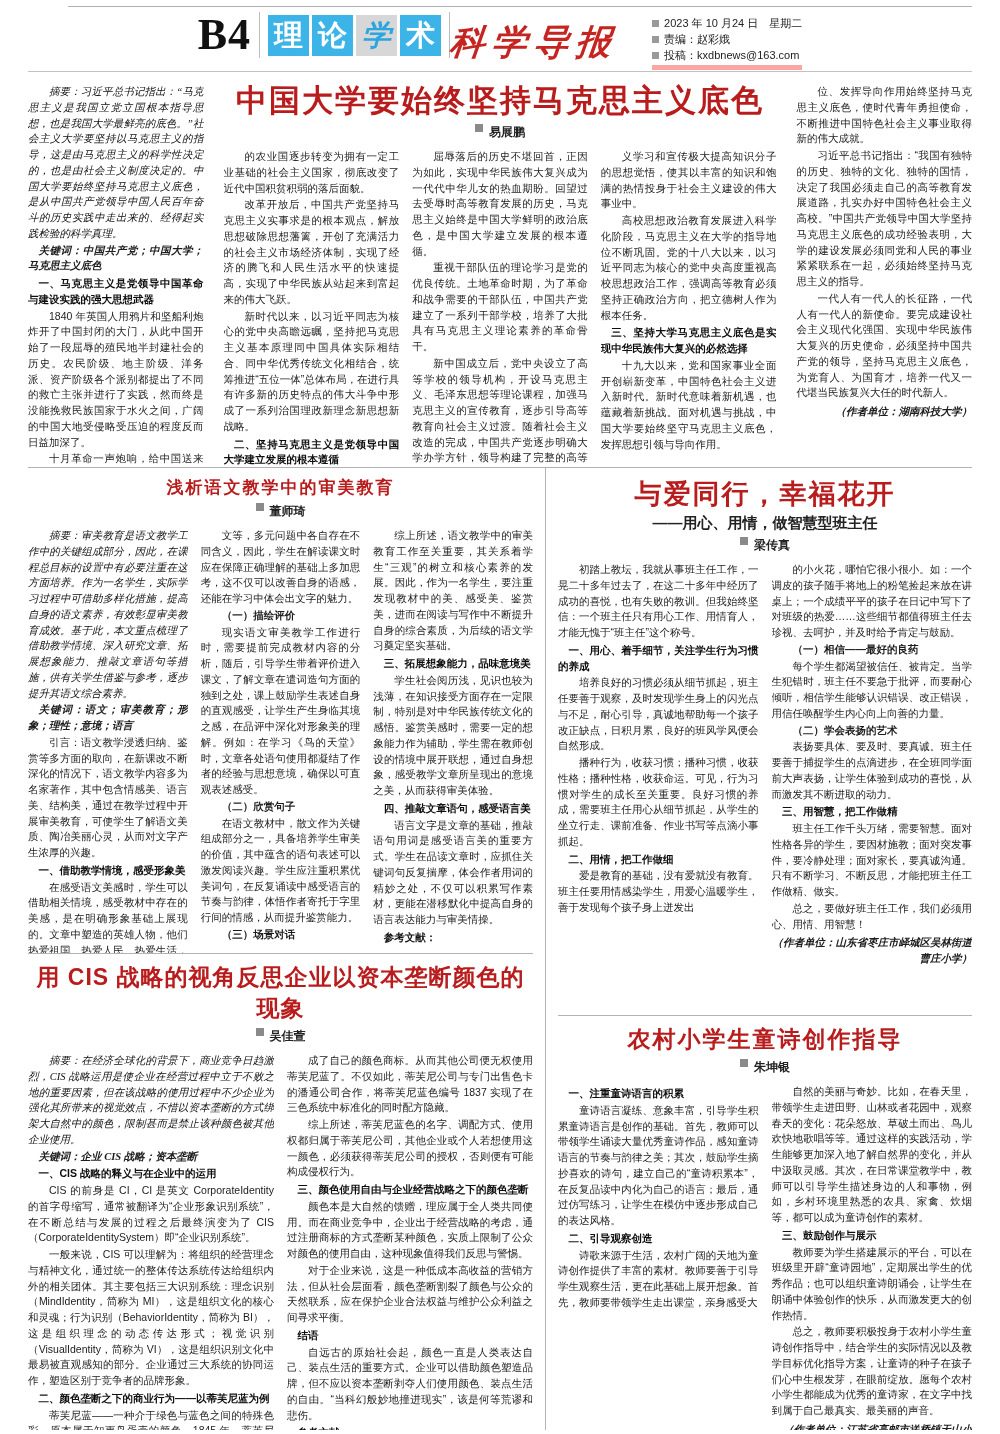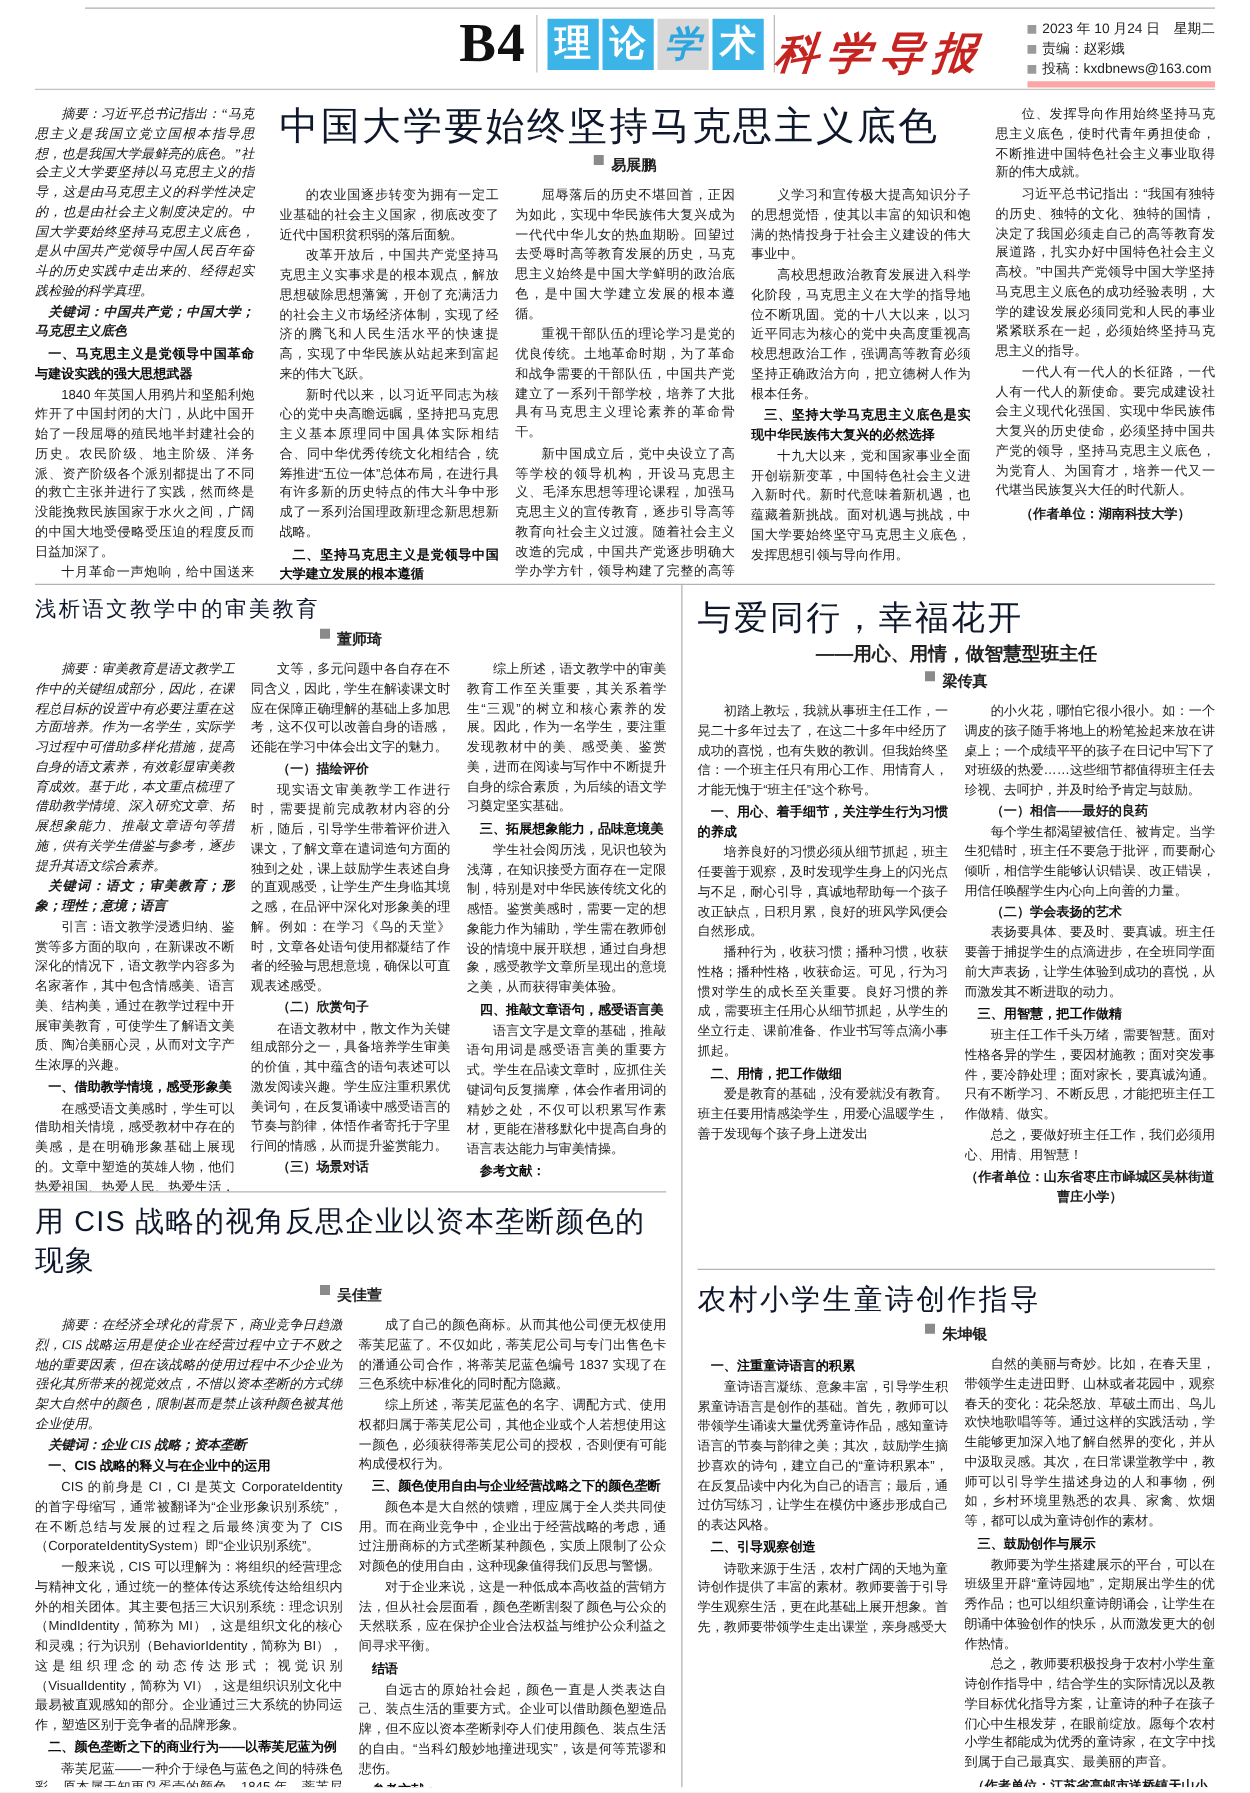--- a/index.html
+++ b/index.html
@@ -3,48 +3,48 @@
 <meta charset="utf-8">
 <style>
   html,body{margin:0;padding:0;background:#e8e8e8;}
   .page{
     width:1000px;height:1434px;margin:0 auto;background:#ffffff;
     box-sizing:border-box;padding:6px 28px 8px 28px;overflow:hidden;
     font-family:"Liberation Sans","DejaVu Sans",sans-serif;color:#1c1c1c;
   }
   
   .top-rule{border-top:1px solid #b0b0b0;margin:0 0 4px 40px;}
-  .h-row{display:flex;justify-content:flex-end;align-items:flex-start;height:58px;}
+  .h-row{display:flex;justify-content:center;align-items:flex-start;height:58px;}
   .h-left{display:flex;align-items:center;gap:8px;}
   .b4{font-family:"Liberation Serif","DejaVu Serif",serif;font-weight:bold;font-size:44px;line-height:48px;color:#111;letter-spacing:1px;}
   .vsep{width:1px;height:46px;background:#bbb;display:inline-block;}
   .tiles{display:flex;gap:3px;}
   .tile{width:41px;height:41px;background:#3cb4e8;color:#fff;font-weight:bold;font-size:29px;line-height:41px;text-align:center;}
   .tile.alt{background:#d7d7d7;color:#2ba6e0;font-family:"DejaVu Serif",serif;font-style:italic;}
   .h-right{display:flex;align-items:flex-start;gap:34px;padding-top:4px;}
   .masthead{font-family:"DejaVu Serif","Liberation Serif",serif;font-style:italic;font-weight:bold;
     font-size:35px;color:#c62420;letter-spacing:7px;transform:skewX(-6deg);margin-top:4px;}
   .pubinfo{font-size:11px;line-height:16px;color:#222;}
   .pline{display:flex;align-items:center;gap:5px;white-space:nowrap;}
   .pline .sq{width:7px;height:7px;background:#9a9a9a;display:inline-block;flex:none;}
   .pline.underl{border-bottom:5px solid #fca5a5;padding-bottom:2px;}
   .h-bottom{border-bottom:1px solid #c2c2c2;margin-top:2px;}
   
-  .headline{font-weight:normal;text-align:left;color:#0f172a;margin:0;}
+  .headline{font-weight:bold;text-align:center;color:#b91c1c;margin:0;}
   .byline{display:flex;justify-content:center;align-items:flex-start;gap:6px;font-size:12px;font-weight:bold;color:#222;margin:4px 0 6px 0;}
   .bsq{width:8px;height:8px;background:#8a8a8a;display:inline-block;}
   .colzone{display:flex;gap:13px;overflow:hidden;}
   .col{flex:1 1 0;overflow:hidden;text-align:justify;font-size:10.5px;line-height:1.5;}
   .blk{margin:0 0 1px 0;}
   .blk.p{text-indent:2em;}
   .blk.abs{font-family:"Liberation Serif","DejaVu Serif",serif;font-style:italic;text-indent:2em;color:#111;}
   .blk.kw{font-family:"Liberation Serif","DejaVu Serif",serif;font-style:italic;font-weight:bold;text-indent:1em;}
   .blk.h{font-weight:bold;text-indent:1em;color:#0e0e0e;margin-top:2px;}
   .blk.sub{font-weight:bold;text-indent:2em;}
-  .blk.at{font-weight:bold;text-align:center;text-indent:0;margin-top:3px;}
+  .blk.at{font-weight:bold;text-align:right;text-indent:0;margin-top:3px;font-style:italic;}
   
   .a1{height:396px;box-sizing:border-box;padding-top:10px;border-bottom:1px solid #b3b3b3;overflow:hidden;}
   .a1-grid{display:flex;gap:20px;height:100%;}
   .a1-side{flex:1 1 0;overflow:hidden;}
   .a1-mid{flex:3.15 1 0;display:flex;flex-direction:column;overflow:hidden;}
   .a1 .headline{font-size:31px;letter-spacing:2px;line-height:38px;}
   .a1 .colzone{flex:1;}
   
   .lower{display:flex;height:962px;overflow:hidden;}
   .lzone{flex:0 0 505px;display:flex;flex-direction:column;padding-right:12px;overflow:hidden;}

